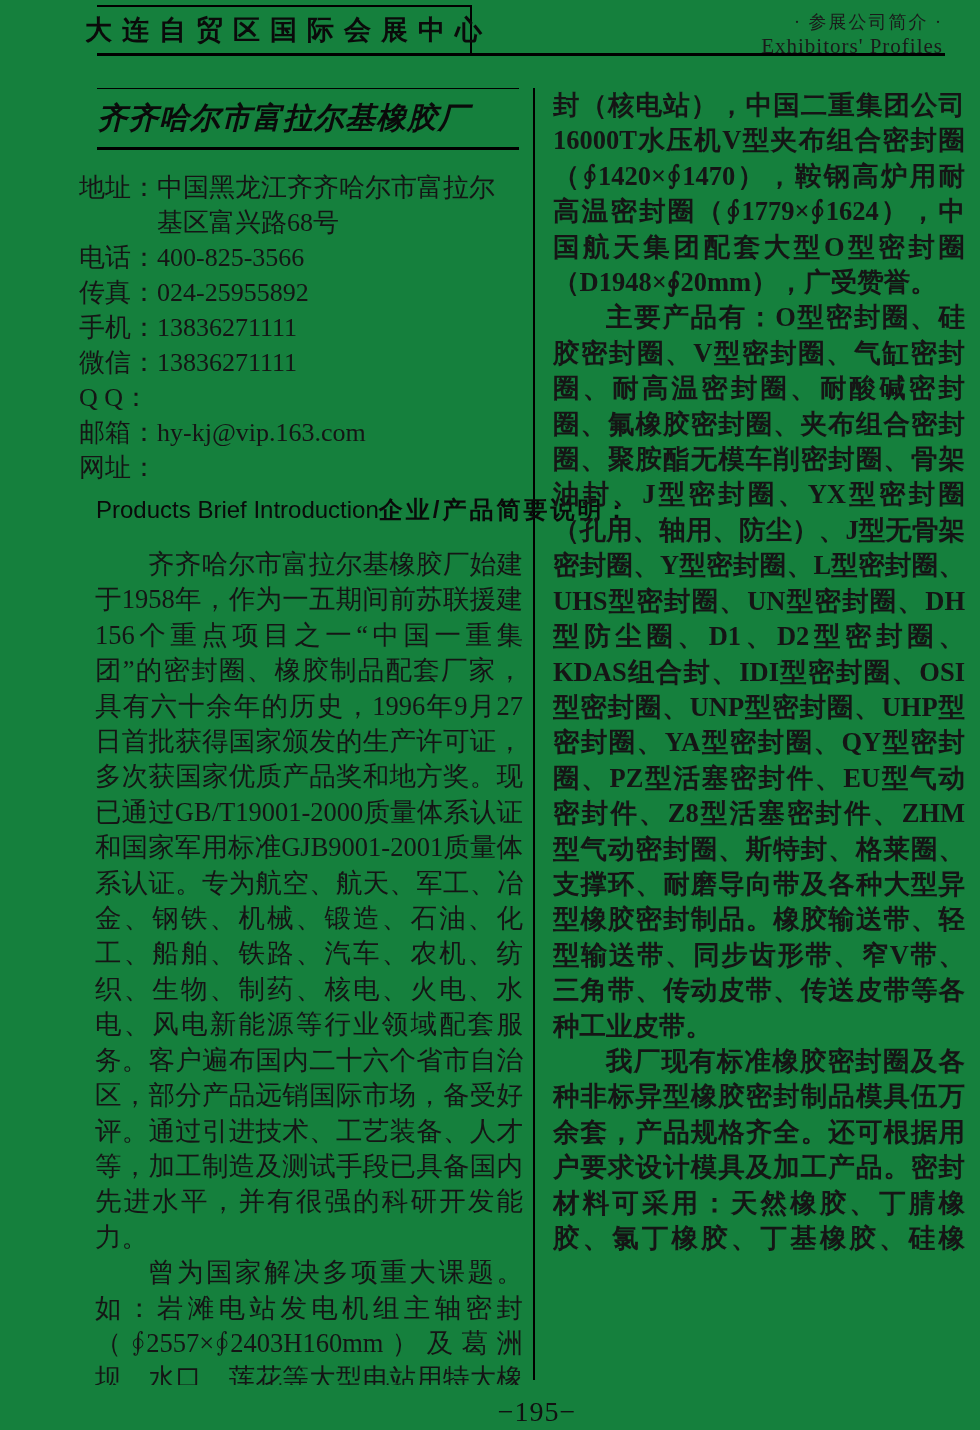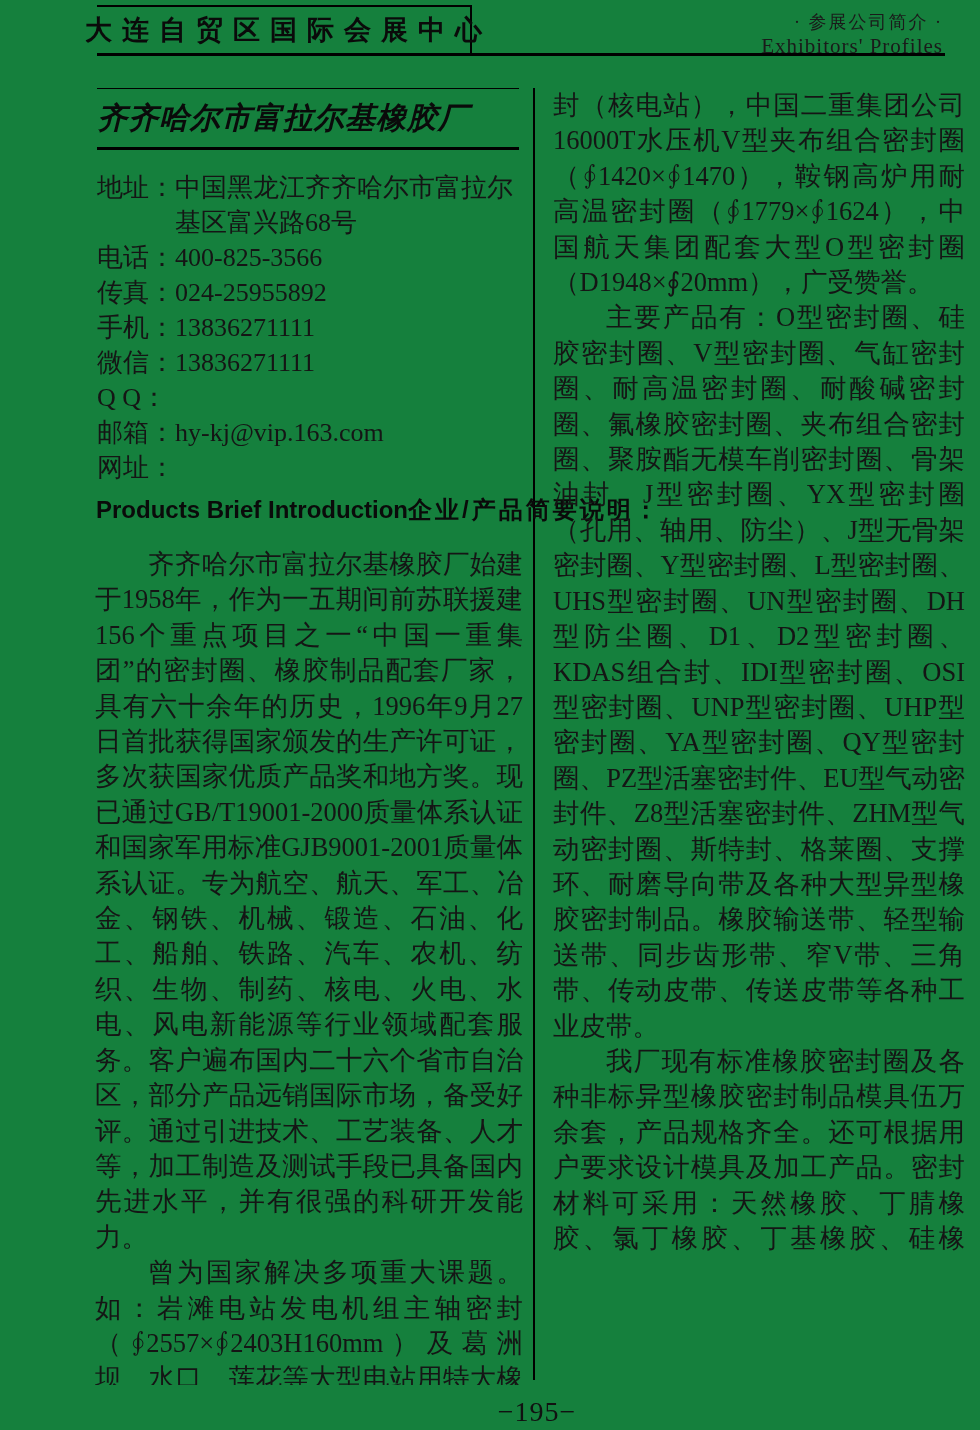--- a/index.html
+++ b/index.html
@@ -31,35 +31,35 @@
   
   .title-block{
     position:absolute;left:97px;top:88px;width:422px;
     border-top:1.5px solid #000;border-bottom:3.5px solid #000;
     padding:9px 0 8px 0;box-sizing:border-box;font-style:italic;
   }
   .company-title{
     margin:0;font-family:"Liberation Sans","DejaVu Sans",sans-serif;
     font-weight:bold;font-size:30px;letter-spacing:1px;color:#0a0a0a;white-space:nowrap;
   }
-  .contacts{position:absolute;left:97px;top:170px;width:426px;font-size:26px;line-height:35px;}
+  .contacts{position:absolute;left:79px;top:170px;width:426px;font-size:26px;line-height:35px;}
   .contact-row{display:flex;align-items:flex-start;}
   .contact-label{white-space:nowrap;}
   .contact-value{flex:1;word-break:break-all;}
   .intro-heading{
     position:absolute;left:96px;top:494px;white-space:nowrap;
     font-family:"Liberation Sans","DejaVu Sans",sans-serif;font-size:24px;color:#0a0a0a;
   }
-  .intro-heading .en{font-weight:bold;letter-spacing:0;}
+  .intro-heading .en{font-weight:normal;letter-spacing:0;}
   .intro-heading .zh{font-weight:bold;letter-spacing:3px;}
   
   .body-text{font-size:26.5px;line-height:35.4px;text-align:justify;color:#151515;}
   .body-text p{margin:0;text-indent:2em;}
   .left-body{position:absolute;left:95px;top:547px;width:428px;height:838px;overflow:hidden;}
-  .right-body{position:absolute;left:553px;top:88px;width:412px;height:1170px;overflow:hidden;}
+  .right-body{position:absolute;left:553px;top:88px;width:412px;height:1170px;overflow:hidden;font-weight:bold;}
   .right-body p.no-indent{text-indent:0;}
   
   .page-number{
     position:absolute;left:437px;top:1396px;width:200px;text-align:center;
     font-size:28px;letter-spacing:1px;color:#111;
   }
   .watermark{
     position:absolute;right:7px;top:1376px;
     font-family:"Liberation Sans","DejaVu Sans",sans-serif;
     font-weight:bold;font-size:40px;letter-spacing:3px;

